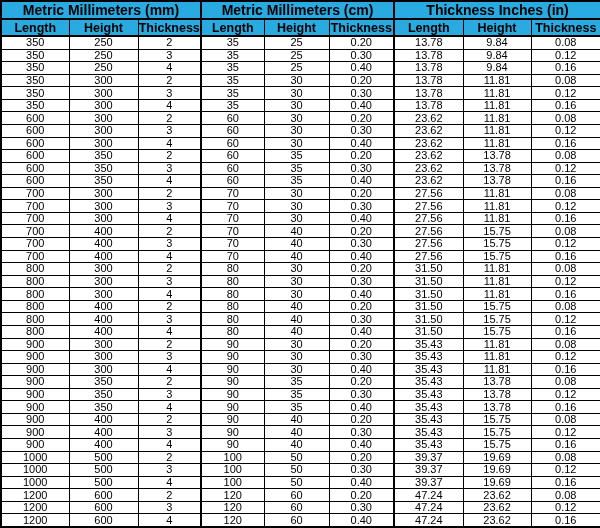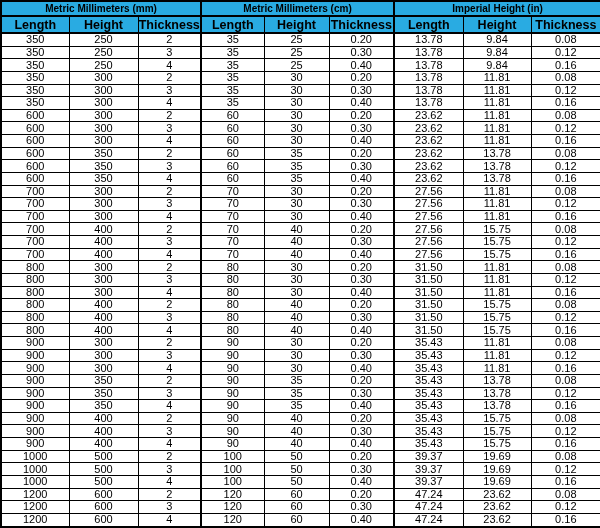--- a/index.html
+++ b/index.html
@@ -22,21 +22,21 @@
     vertical-align: middle;
     white-space: nowrap;
     overflow: hidden;
     color: #000;
   }
   thead th {
     background: var(--header-bg, #29abe2);
     font-weight: bold;
   }
   tr.group-row th {
-    font-size: 10px;
+    font-size: 14px;
     height: 13px;
     border-bottom: 2px solid #000;
   }
   tr.col-row th {
     font-size: 12.5px;
     height: 15px;
     border-bottom: 2px solid #000;
   }
   tbody td {
     font-size: 11px;
@@ -59,21 +59,21 @@
       <col style="width:65px">
       <col style="width:65px">
     <col style="width:69px">
       <col style="width:68px">
       <col style="width:70px">
   </colgroup>
   <thead>
     <tr class="group-row">
       <th colspan="3">Metric Millimeters (mm)</th>
       <th colspan="3" class="grp-start">Metric Millimeters (cm)</th>
-      <th colspan="3" class="grp-start">Imperial Height (in)</th>
+      <th colspan="3" class="grp-start">Thickness Inches (in)</th>
     </tr>
     <tr class="col-row">
       <th>Length</th>
       <th>Height</th>
       <th>Thickness</th>
       <th class="grp-start">Length</th>
       <th>Height</th>
       <th>Thickness</th>
       <th class="grp-start">Length</th>
       <th>Height</th>

